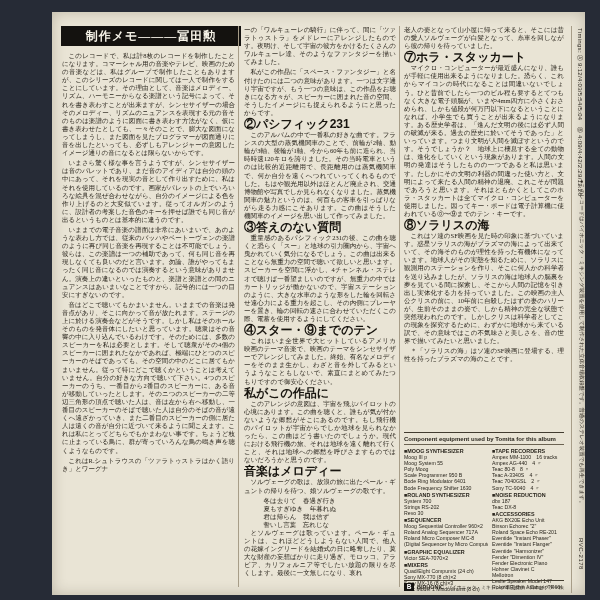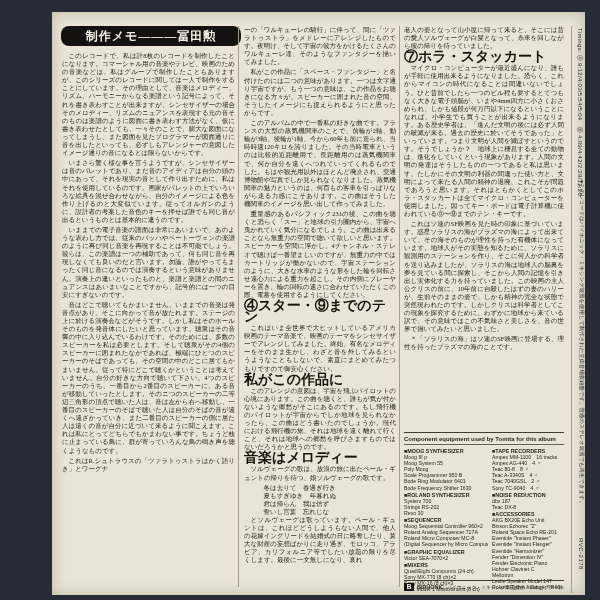--- a/index.html
+++ b/index.html
@@ -12,32 +12,31 @@
     position:absolute;left:52px;top:12px;width:533px;height:583px;
     background:#e9e4d5;
     box-shadow:inset 0 0 14px rgba(60,50,30,.25);
   }
   .title-bar{
     position:absolute;left:9px;top:14px;width:180px;height:20px;
     background:#14120f;color:#f4f1e6;
     display:flex;align-items:center;justify-content:center;
     font-weight:bold;font-size:12px;letter-spacing:1px;
     font-family:"Liberation Serif", serif;
-    border-radius:8px;
   }
   .col{
     position:absolute;overflow:hidden;
     font-size:6.5px;line-height:8.1px;color:#29241c;
     text-align:justify;word-break:break-all;
   }
   .col .para{margin:0 0 2px 0;text-indent:1em;}
   .col .para.noindent{text-indent:0;}
   .col .heading{
-    font-family:Liberation Mono, monospace;
-    font-weight:bold;font-size:14px;line-height:11px;margin:2px 0 1px 0;
+    font-family:Liberation Sans, sans-serif;
+    font-weight:bold;font-size:12px;line-height:11px;margin:2px 0 1px 0;
     text-align:left;color:#17140e;
   }
   .col .quote{margin:0 0 0 3em;text-align:left;}
   .col1{left:10px;top:40px;width:173px;height:535px;}
   .col2{left:192px;top:14px;width:152px;height:561px;}
   .col3{left:352px;top:14px;width:160px;height:404px;}
   .vr{position:absolute;width:1px;background:#a79d88;}
   .vr1{left:186px;top:14px;height:561px;}
   .vr2{left:347px;top:14px;height:561px;}
   .vr3{left:519px;top:14px;height:567px;}
@@ -89,38 +88,41 @@
   <div class="col col1">
       <p class="para">このレコードで、私は計8枚のレコードを制作したことになります。コマーシャル用の音楽やテレビ、映画のための音楽などは、私はグループで制作したこともありますが、このシリーズのレコードに関しては一人で制作をすることにしています。その理由として、音楽はメロディー、リズム、ハーモニーからなる楽譜という記号によって、それを書き表わすことが出来ますが、シンセサイザーの場合そのメロディー、リズムのニュアンスを表現する元の音そのものは楽譜のように図面に書き表わす方法がなく、仮に書き表わせたとしても、一々そのことで、膨大な図面になってしまうし、また図面を見たプログラマーが図面通りに音を出したといっても、必ずしもアレンジャーの意図したイメージ通りの音になるとは限らないからです。</p>
       <p class="para">いまさら驚く様な事を言うようですが、シンセサイザーは音のパレットであり、まだ音のアイディアは自分の頭の中にあって、それを現実の音として作り出すために、私はそれを使用しているのです。画家がパレットの上でいろいろな絵具を混ぜ合わせながら、自分のイメージによる色を作り上げるのと大変似ています。従ってオルガンのように、設計者の考案した音色のキーを押せば誰でも同じ音が出るというものとは基本的に違うのです。</p>
       <p class="para">いままでの電子音楽の譜面は非常にあいまいで、あのような表わし方では、従来のバッハやベートーヴェンの楽譜のように再び同じ音楽を再現することは不可能でしょう。彼らは、この楽譜は一つの補助であって、何も同じ音を再現しなくても良いのだと言います。勿論、誰がやってもまったく同じ音になるのでは演奏するという意味がありません。演奏上の違いといったものと、楽譜と楽譜との間のニュアンスはあいまいなことですから、記号的には一つの目安にすぎないのです。</p>
       <p class="para">音はどこで聴いてもかまいません。いままでの音楽は発音点があり、そこに向かって音が放たれます。ステージの上に於ける演奏会などがそうです。しかし私はそのホールそのものを発音体にしたいと思っています。聴衆はその音響の中に入り込んでいるわけです。そのためには、多数のスピーカーを私は必要とします。そして聴衆がその4個のスピーカーに囲まれたなかであれば、極端にひとつのスピーカーのそばであっても、その空間の中のどこに居てもかまいません。従って特にどこで聴くかということは考えていません。自分の好きな方向で聴いて下さい。4つのスピーカーのうち、一番目から2番目のスピーカーに、ある音が移動していったとします。そのニつのスピーカーの二等辺三角形の頂点で聴いた人は、音は左から右へ移動し、一番目のスピーカーのそばで聴いた人は自分のそばの音が遠くへ遠ざかっていき、また二番目のスピーカーの側に居た人は遠くの音が自分に近づいて来るように聞こえます。これは私にとってどちらでもかまわない事です。ちょうど枝に止まっている鳥に、群が寄っていろんな鳥の鳴き声を聴くようなものです。</p>
       <p class="para">これはR.シュトラウスの「ツァラトゥストラはかく語りき」とワーグナ</p>
     </div>
   <div class="col col2">
       <p class="para noindent">ーの「ワルキューレの騎行」に伴って、間に「ツァラトゥストラ」をメドレーにアレンジしたものです。夜明け、そして宇宙の彼方をかけるたくさんのワルキューレ達、そのようなファンタジーを描いてみました。</p>
       <p class="para">私がこの作品に「スペース・ファンタジー」と名付けたのには二つの意味があります。一つは文字通り宇宙ですが、もう一つの意味は、この作品をお聴きになる方々が、スピーカーに囲まれた音の空間、そうしたイメージにも捉えられるようにと思ったからです。</p>
+      <div class="heading">②パシフィック231</div>
       <p class="para">このアルバムの中で一番私の好きな曲です。フランスの大型の蒸気機関車のことで、前輪が2軸、動輪が3軸、後輪が1軸、今から60年も前に造られ、当時時速120キロを誇りました。その当時電車というのは比較的近距離用で、長距離用のは蒸気機関車で、何か自分を遠くへつれていってくれるものでした。もはや観光用以外はほとんど廃止され、交通博物館や写真でしか見られなくなりました。蒸気機関車の魅力というのは、何百もの客車を引っぱりながら走る力感にこそあります。この曲はそうした機関車のイメージを思い出して作ってみました。</p>
+      <div class="heading">③答えのない質問</div>
       <p class="para">重量感のあるパシフィック231の後、この曲を聴くと恐らく「スー」と地球の引力圏内から、宇宙へ曳かれていく気分になるでしょう。この曲は出来ることなら無重力の空間で聴いて欲しいと思います。スピーカーを空間に浮かし、4チャンネル・ステレオで聴けば一番望ましいのですが、無重力の中ではカートリッジが働かないので、宇宙ステーションのように、大きな水車のような形をした輪を回転させ遠心力による重力を起こし、その内側にプレーヤーを置き、輪の回転の速さに合わせていただくこの際、電蓄を使用するようにしてください。</p>
       <div class="heading">④スター・⑨までのテン</div>
       <p class="para">これはいま全世界で大ヒットしているアメリカ映画のテーマ音楽で、映画のテーマをシンセサイザーでアレンジしてみました。終始、有名なメロディーをそのまま生かし、わざと音を外してみるというようなこともしないで、素直にまとめてみたつもりですので御安心ください。</p>
       <div class="heading">私がこの作品に</div>
       <p class="para">このアレンジの意図は、宇宙を飛ぶパイロットの心境にあります。この曲を聴くと、誰もが気が付かないような郷愁がそこにあるのです。もし飛行機のパイロットが宇宙からでしか地球を見られなかったら、この曲はどう書いたのでしょうか。現代における飛行機の旅、それは地球を遠く離れて行くこと、それは地球への郷愁を呼びさますものではないだろうかと思うのです。</p>
       <div class="heading">音楽はメロディー</div>
       <p class="para">ソルヴェーグの歌は、放浪の旅に出たペール・ギュントの帰りを待つ、娘ソルヴェーグの歌です。</p>
       <div class="quote">冬は去りて　春過ぎ行き</div>
       <div class="quote">夏もすぎゆき　年暮れぬ</div>
       <div class="quote">君は帰らん　我は信ず</div>
       <div class="quote">誓いし言葉　忘れじな</div>
       <p class="para">とソルヴェーグは歌っています。ペール・ギュントは、これほどどうしようもない人間で、他人の花嫁イングリードを結婚式の日に略奪したり、莫大な財産の妄想ばかりに走り過ぎ、モロッコ、アラビア、カリフォルニア等でしたい放題の限りを尽くします。最後に一文無しになり、哀れ</p>
     </div>
   <div class="col col3">
       <p class="para noindent">老人の姿となって山小屋に帰って来ると、そこには昔の愛人ソルヴェーグが白髪となって、糸車を回しながら彼の帰りを待っていました。</p>
       <div class="heading">⑦ホラ・スタッカート</div>
       <p class="para">マイクロ・コンピューターが最近盛んになり、誰もが手軽に使用出来るようになりました。恐らく、これからマイコンの時代になることは間違いないでしょう。ひと昔前でしたら一つのビル程も要するとてつもなく大きな電子頭脳が、いまや4mm四方に小さくおさめられ、しかも値段が何万円以下になるということになれば、小学生でも買うことが出来るようになります。ある歴史学者は、「進んだ文明の後には必ず人間の破滅が来る。過去の歴史に於いてそうであった」といっています。つまり文明が人間を滅ぼすというのです。そうでしょうか？　地球上に棲息する全ての動物は、進化をしていくという現象があります。人間の文明の発達はそうしたものの一つであると私は思います。たしかにその文明の利器の間違った使い方と、文明によって来たる人間の精神の退廃、これこそが問題であろうと思います。それはともかくとしてこのホラ・スタッカートは全てマイクロ・コンピューターを使用しました。因ってキー・ボードは電子計算機に使われている⓪〜⑨までのテン・キーです。</p>
+      <div class="heading">⑧ソラリスの海</div>
       <p class="para">これはソ連のSF映画を見た時の印象に基づいています。惑星ソラリスの海がプラズマの海によって出来ていて、その海そのものが理性を持った有機体になっています。地球人がその実態を知るために、ソラリスに観測用のステーションを作り、そこに何人かの科学者を送り込みましたが、ソラリスの海は地球人の脳裏を夢を見ている間に探索し、そこから人間の記憶を引き出し実体化する力を持っていました。この映画の主人公クリスの前に、10年前に自殺したはずの妻のハリーが、生前そのままの姿で、しかも精神の完全な状態で突然現われたのです。しかしクリスは科学者としてこの現象を探究するために、わずかに地球から来ている訳で、その意味ではこの不気味さと美しさを、音の世界で描いてみたいと思いました。</p>
       <p class="para">＊「ソラリスの海」はソ連のSF映画に登場する、理性を持ったプラズマの海のことです。</p>
     </div>
 
   <div class="equipment">
     <div class="equip-title">Component equipment used by Tomita for this album</div>
     <div class="equip-cols">
       <div class="equip-col left">
           <div class="equip-group">■MOOG SYNTHESIZER</div>
           <div class="equip-item">Moog III p</div>

